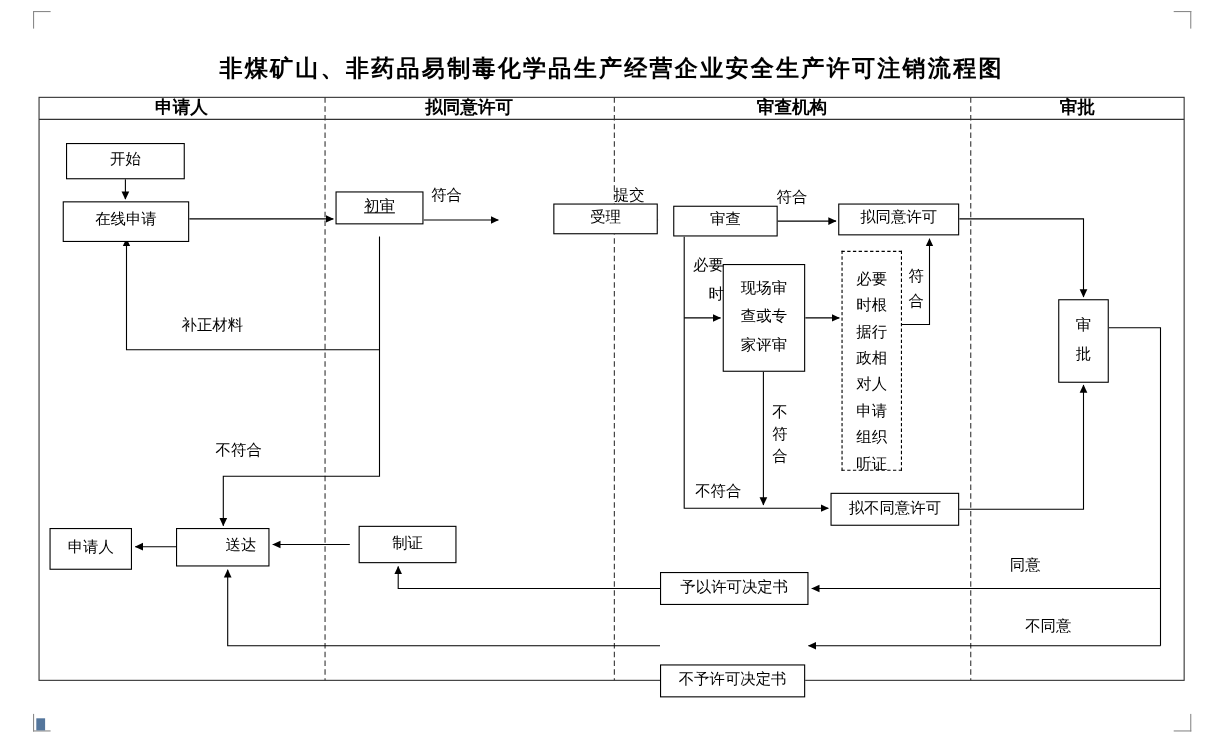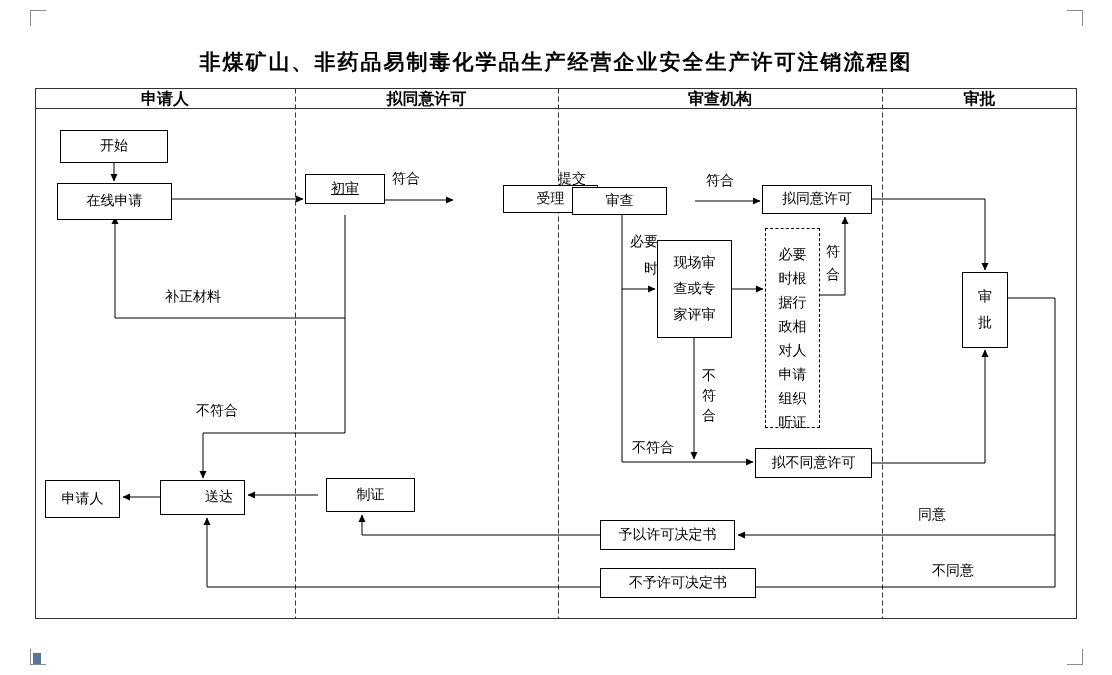--- a/index.html
+++ b/index.html
@@ -98,42 +98,42 @@
   </div>
 <div class="box" style="left:57px;top:183px;width:115px;height:37px;">
     <span class="inner">在线申请</span>
   </div>
 <div class="box" style="left:305px;top:174px;width:80px;height:30px;text-decoration:underline;">
     <span class="inner">初审</span>
   </div>
 <div class="box" style="left:455px;top:185px;width:95px;height:28px;margin-left:48px;">
     <span class="inner">受理</span>
   </div>
-<div class="box" style="left:572px;top:187px;width:95px;height:28px;justify-content:center;">
+<div class="box" style="left:612px;top:187px;width:95px;height:28px;justify-content:center;">
     <span class="inner">审查</span>
   </div>
 <div class="box" style="left:762px;top:185px;width:110px;height:29px;justify-content:flex-end;">
     <span class="inner">拟同意许可</span>
   </div>
 <div class="box" style="left:657px;top:240px;width:75px;height:98px;">
     <span class="inner" style="width:45px;line-height:26px;">现场审查或专家评审</span>
   </div>
 <div class="box dashed-box" style="left:765px;top:228px;width:55px;height:200px;">
     <span class="inner" style="width:30px;line-height:24px;margin-top:14px;">必要时根据行政相对人申请组织听证</span>
   </div>
 <div class="box" style="left:755px;top:448px;width:117px;height:30px;">
     <span class="inner">拟不同意许可</span>
   </div>
 <div class="box" style="left:962px;top:272px;width:46px;height:76px;">
     <span class="inner" style="width:16px;line-height:26px;">审批</span>
   </div>
 <div class="box" style="left:600px;top:520px;width:135px;height:30px;">
     <span class="inner">予以许可决定书</span>
   </div>
-<div class="box" style="left:600px;top:568px;width:156px;height:30px;">
+<div class="box" style="left:600px;top:604px;width:132px;height:30px;">
     <span class="inner">不予许可决定书</span>
   </div>
 <div class="box" style="left:326px;top:478px;width:89px;height:34px;">
     <span class="inner">制证</span>
   </div>
 <div class="box" style="left:160px;top:480px;width:85px;height:35px;padding-left:33px;">
     <span class="inner">送达</span>
   </div>
 <div class="box" style="left:45px;top:480px;width:75px;height:38px;">
     <span class="inner">申请人</span>

